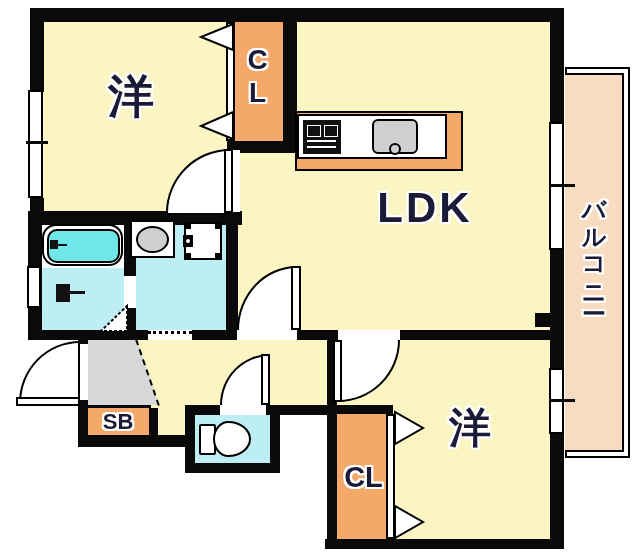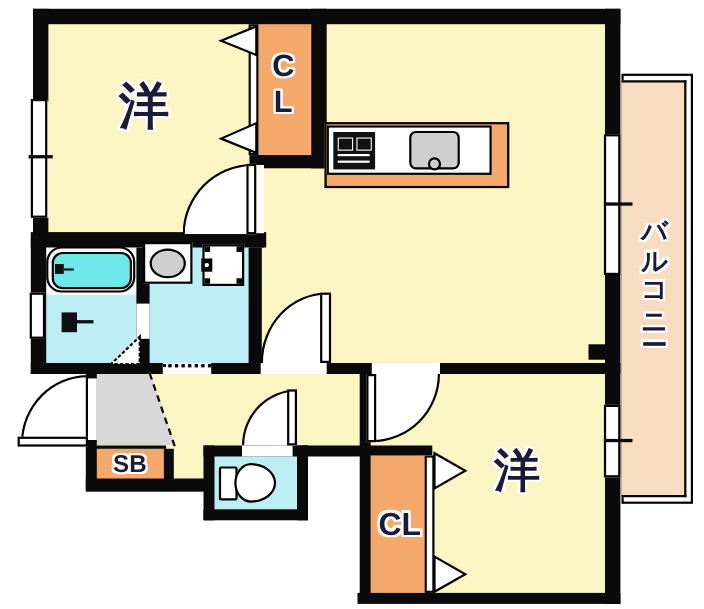--- a/index.html
+++ b/index.html
@@ -153,20 +153,21 @@
   </div>
 
   <div class="fixture" style="left:199px;top:424px;width:17px;height:31px;background:#fff;border:2px solid #000;border-radius:2px;"></div>
   <div class="fixture" style="left:213px;top:421px;width:38px;height:36px;background:#fff;border:2px solid #000;
               border-radius:40% 60% 60% 40% / 50% 50% 50% 50%;"></div>
 
   <div class="label" style="left:96px;top:66px;width:70px;font-size:46px;">洋</div>
 
   <div class="label vtext" style="left:241px;top:44px;font-size:28px;line-height:32px;">CL</div>
 
+  <div class="label" style="left:355px;top:184px;width:140px;font-size:42px;letter-spacing:3px;">LDK</div>
 
   <div class="label vtext" style="left:581px;top:183px;font-size:24px;line-height:26px;">バルコニー</div>
 
   <div class="label" style="left:435px;top:400px;width:70px;font-size:42px;">洋</div>
 
   <div class="label" style="left:336px;top:461px;width:55px;font-size:29px;">CL</div>
 
   <div class="label" style="left:95px;top:409px;width:46px;font-size:22px;">SB</div>
 
 </div>

